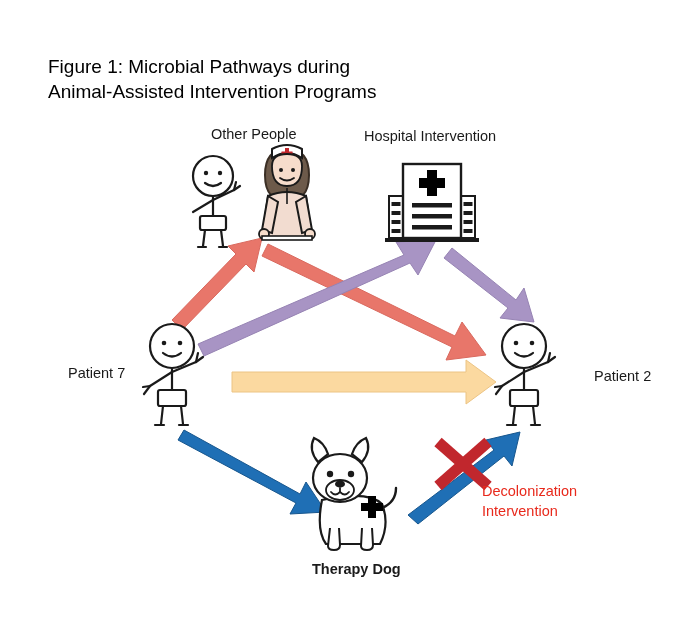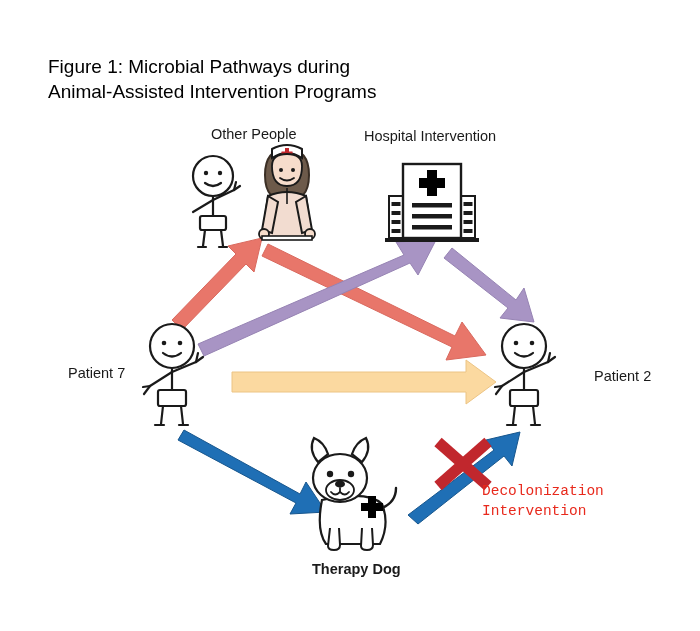--- a/index.html
+++ b/index.html
@@ -41,21 +41,20 @@
   #label-therapy-dog  { left: 312px; top: 561px; font-weight: bold; }
   #label-decolonization {
     position: absolute;
     left: 482px;
     top: 482px;
     font-size: 14.5px;
     color: #e8291c;
     line-height: 1.35;
     white-space: pre-line;
     text-align: left;
-    font-family: Liberation Mono, monospace;
   }
   svg.layer {
     position: absolute;
     left: 0;
     top: 0;
     width: 700px;
     height: 631px;
   }
 </style>
 </head>

